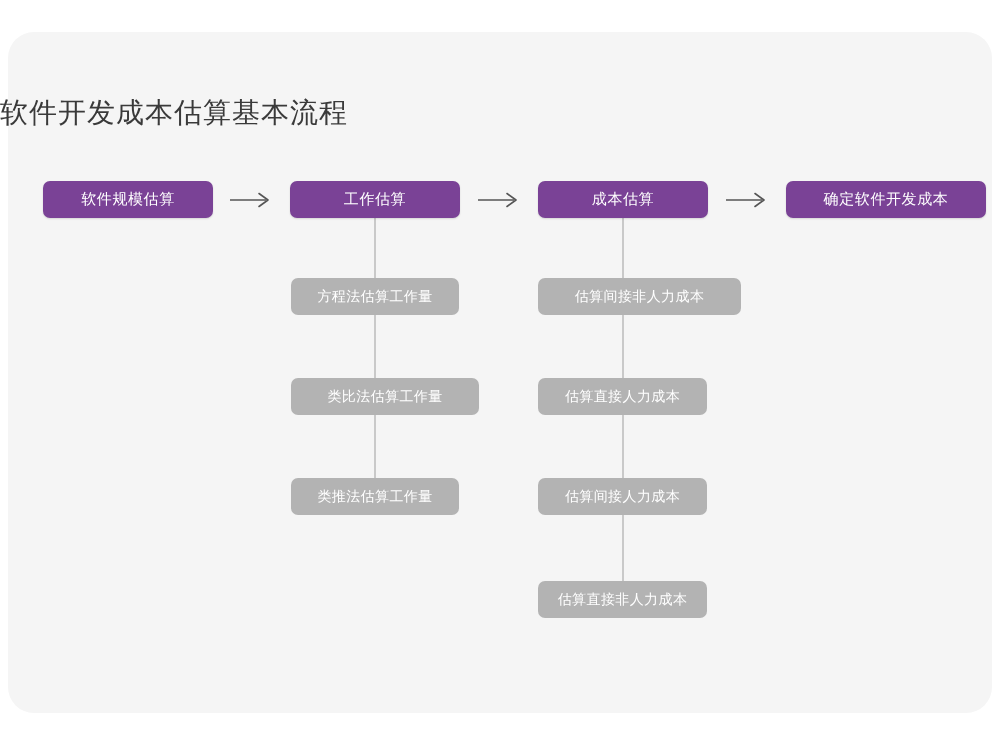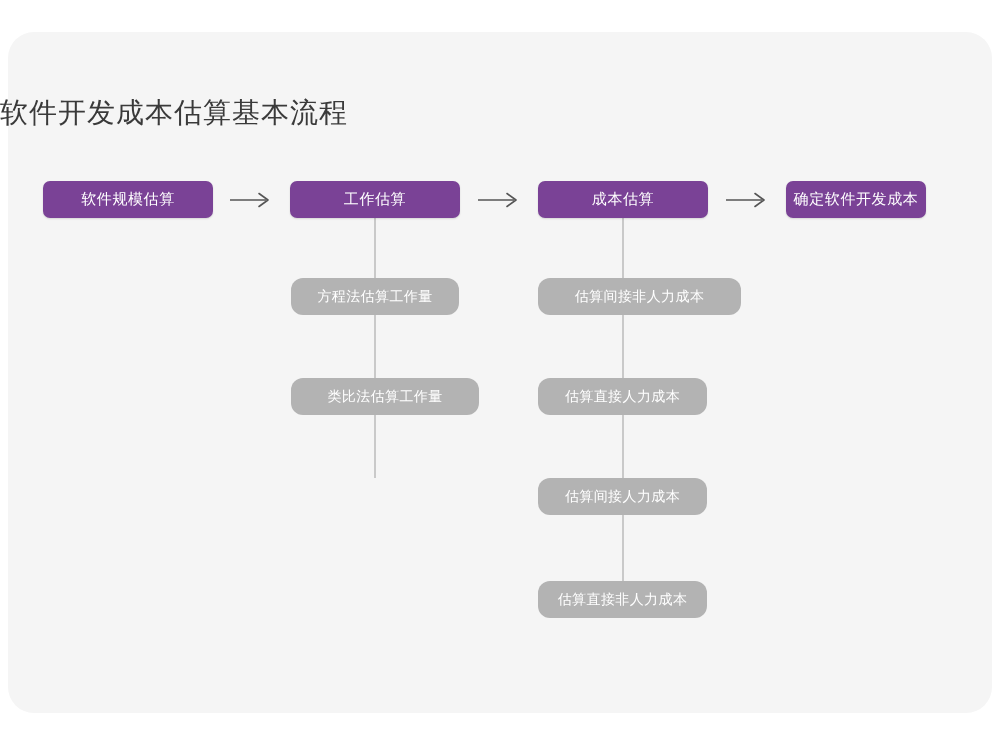--- a/index.html
+++ b/index.html
@@ -68,21 +68,21 @@
     letter-spacing: 0.6px;
     white-space: nowrap;
     box-shadow: 0 1px 2px rgba(0,0,0,0.13);
   }
 
   
   .sub-box {
     position: absolute;
     height: 37px;
     background: #b3b3b3;
-    border-radius: 12px;
+    border-radius: 7px;
     color: #ffffff;
     font-size: 14px;
     line-height: 37px;
     text-align: center;
     letter-spacing: 0.4px;
     white-space: nowrap;
   }
 
   
   .arrow {
@@ -101,21 +101,21 @@
   <div class="card"></div>
 
   <div class="diagram-title">软件开发成本估算基本流程</div>
 
   <div class="connector" style="left:374px; top:218px; height:260px;"></div>
   <div class="connector" style="left:622px; top:218px; height:363px;"></div>
 
   <div class="stage-box" style="left:290px; top:181px; width:170px;">工作估算</div>
   <div class="stage-box" style="left:43px; top:181px; width:170px;">软件规模估算</div>
   <div class="stage-box" style="left:538px; top:181px; width:170px;border-radius:7px;">成本估算</div>
-  <div class="stage-box" style="left:786px; top:181px; width:140px;">确定软件开发成本</div>
+  <div class="stage-box" style="left:786px; top:181px; width:200px;">确定软件开发成本</div>
 
   <div class="arrow" style="left:228px;">
     <svg width="46" height="20" viewBox="0 0 46 20">
       <line x1="2" y1="10" x2="38" y2="10" stroke="#555555" stroke-width="1.6"></line>
       <polyline points="31,3.5 40,10 31,16.5" fill="none" stroke="#555555" stroke-width="1.6" stroke-linecap="round" stroke-linejoin="round"></polyline>
     </svg>
   </div>
   <div class="arrow" style="left:476px;">
     <svg width="46" height="20" viewBox="0 0 46 20">
       <line x1="2" y1="10" x2="38" y2="10" stroke="#555555" stroke-width="1.6"></line>
@@ -124,19 +124,20 @@
   </div>
   <div class="arrow" style="left:724px;">
     <svg width="46" height="20" viewBox="0 0 46 20">
       <line x1="2" y1="10" x2="38" y2="10" stroke="#555555" stroke-width="1.6"></line>
       <polyline points="31,3.5 40,10 31,16.5" fill="none" stroke="#555555" stroke-width="1.6" stroke-linecap="round" stroke-linejoin="round"></polyline>
     </svg>
   </div>
 
   <div class="sub-box" style="left:291px; top:278px; width:168px;">方程法估算工作量</div>
   <div class="sub-box" style="left:291px; top:378px; width:188px;">类比法估算工作量</div>
+  <div class="sub-box" style="left:291px; top:478px; width:168px;">类推法估算工作量</div>
 
   <div class="sub-box" style="left:538px; top:278px; width:203px;">估算间接非人力成本</div>
   <div class="sub-box" style="left:538px; top:378px; width:169px;">估算直接人力成本</div>
   <div class="sub-box" style="left:538px; top:478px; width:169px;">估算间接人力成本</div>
   <div class="sub-box" style="left:538px; top:581px; width:169px;">估算直接非人力成本</div>
 
 </div>
 
 </body></html>

